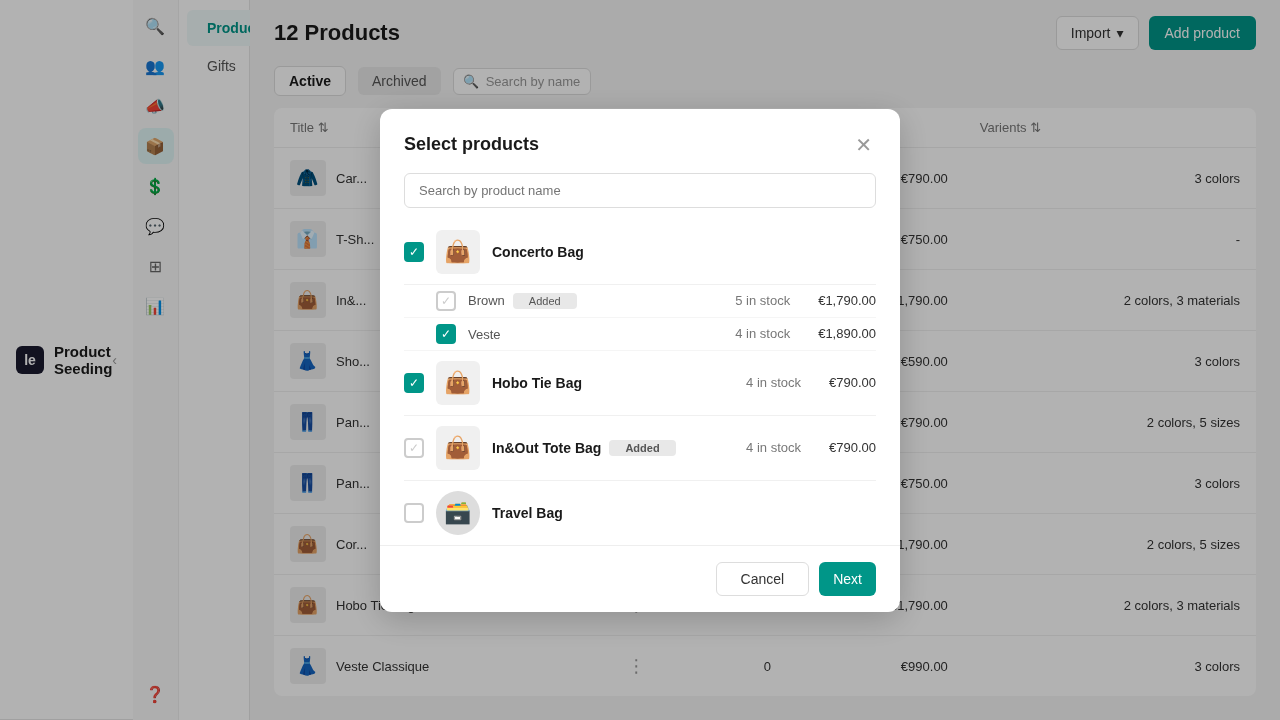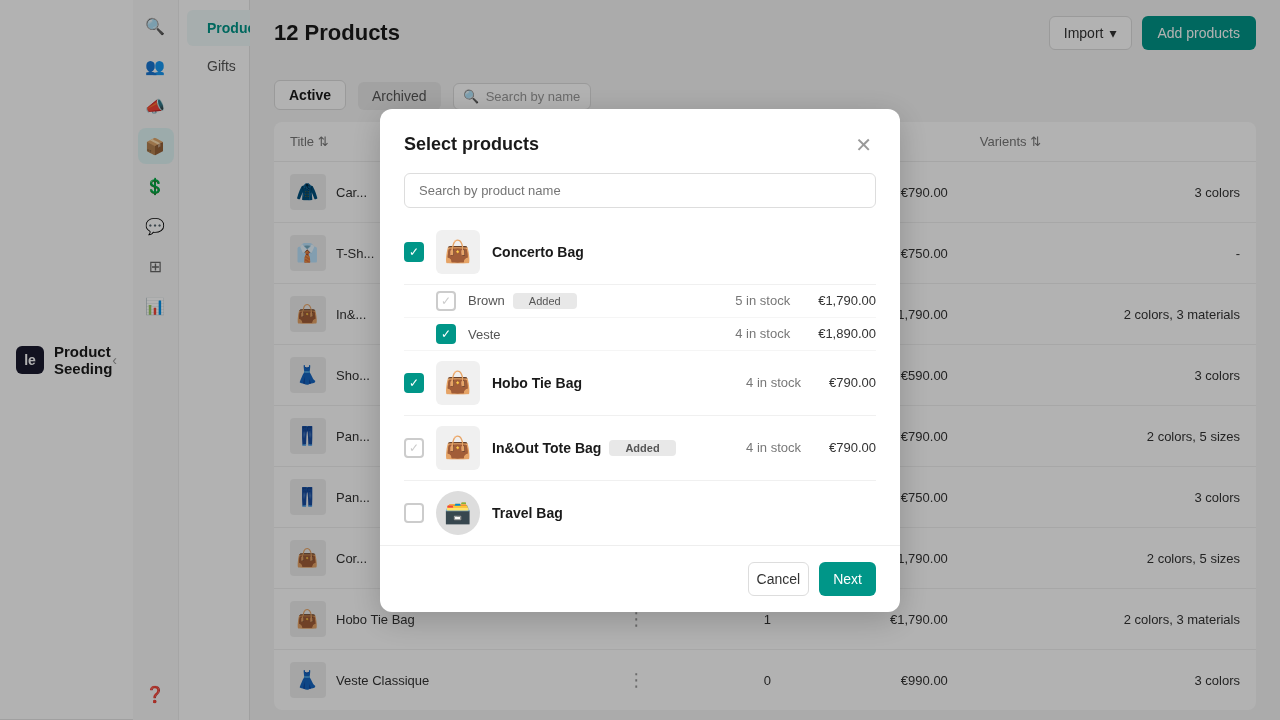--- a/index.html
+++ b/index.html
@@ -17,21 +17,21 @@
     .nav-item { padding: 10px 20px; font-size: 14px; cursor: pointer; color: #555; border-radius: 6px; margin: 2px 8px; }
     .nav-item.active { color: #009688; font-weight: 600; background: #f0fafa; }
 
     
     .main { flex: 1; display: flex; flex-direction: column; background: #f5f5f5; overflow: hidden; }
     .main-header { padding: 16px 24px; display: flex; align-items: center; justify-content: space-between; }
     .main-title { font-size: 22px; font-weight: 700; color: #1a1a1a; }
     .header-actions { display: flex; gap: 10px; border-radius: 9px; }
     .btn-import { background: #fff; border: 1px solid #ddd; border-radius: 6px; padding: 8px 14px; font-size: 14px; cursor: pointer; display: flex; align-items: center; gap: 6px; color: #333; }
     .btn-add-product { background: #009688; color: #fff; border: none; border-radius: 6px; padding: 8px 16px; font-size: 14px; cursor: pointer; font-weight: 500; }
-    .tabs-row { padding: 0 24px 12px; display: flex; align-items: flex-end; gap: 12px; margin-top: 14px; }
+    .tabs-row { padding: 0 24px 12px; display: flex; align-items: center; gap: 12px; }
     .tab { padding: 6px 14px; border-radius: 6px; font-size: 14px; cursor: pointer; color: #555; background: #e8e8e8; border: none; }
     .tab.active { background: #fff; color: #1a1a1a; font-weight: 600; border: 1px solid #ddd; }
     .search-bar { display: flex; align-items: center; background: #fff; border: 1px solid #ddd; border-radius: 6px; padding: 5px 10px; gap: 6px; font-size: 13px; color: #999; }
 
     
     .table-area { flex: 1; overflow: auto; padding: 0 24px; }
     .table { width: 100%; border-collapse: collapse; background: #fff; border-radius: 8px; overflow: hidden; }
     .table th { text-align: left; padding: 12px 16px; font-size: 13px; color: #777; border-bottom: 1px solid #eee; font-weight: 500; }
     .table td { padding: 12px 16px; font-size: 13px; color: #333; border-bottom: 1px solid #f0f0f0; vertical-align: middle; }
     .table tr:last-child td { border-bottom: none; }
@@ -56,21 +56,21 @@
     .checkbox.indeterminate { background: #fff; border-color: #ccc; color: #ccc; font-size: 12px; }
     .prod-img { width: 44px; height: 44px; background: #f0f0f0; border-radius: 6px; display: flex; align-items: center; justify-content: center; font-size: 22px; flex-shrink: 0; }
     .prod-info { flex: 1; }
     .prod-name { font-size: 14px; font-weight: 600; color: #1a1a1a; }
     .prod-variant { font-size: 13px; color: #555; }
     .badge-added { background: #e8e8e8; color: #555; font-size: 11px; padding: 2px 16px; border-radius: 4px; }
     .prod-stock { font-size: 13px; color: #777; margin-left: auto; }
     .prod-price { font-size: 13px; color: #333; margin-left: 16px; font-weight: 500; }
     .variant-row { display: flex; align-items: center; gap: 12px; padding: 6px 0 6px 32px; border-bottom: 1px solid #f5f5f5; }
     .modal-footer { padding: 16px 24px; display: flex; justify-content: flex-end; gap: 10px; border-top: 1px solid #eee; }
-    .btn-cancel { background: #fff; border: 1px solid #ddd; border-radius: 6px; padding: 8px 8px; font-size: 14px; cursor: pointer; color: #333; }
+    .btn-cancel { background: #fff; border: 1px solid #ddd; border-radius: 6px; padding: 8px 24px; font-size: 14px; cursor: pointer; color: #333; }
     .btn-next { background: #009688; color: #fff; border: none; border-radius: 6px; padding: 8px 14px; font-size: 14px; cursor: pointer; font-weight: 500; }
 
     .scrollbar-area { overflow-y: auto; }
   </style>
 </head>
 <body>
 
 <div class="sidebar">
   <div class="sidebar-header">
     <div class="sidebar-logo">
@@ -99,21 +99,21 @@
 </div>
 
 <div class="main">
   <div class="main-header">
     <div class="main-title">12 Products</div>
     <div class="header-actions">
       <button class="btn-import">
         <span>Import</span>
         <span>▾</span>
       </button>
-      <button class="btn-add-product">Add products</button>
+      <button class="btn-add-product">Add product</button>
     </div>
   </div>
   <div class="tabs-row">
     <button class="tab active">Active</button>
     <button class="tab">Archived</button>
     <div class="search-bar">
       <span>🔍</span>
       <span>Search by name</span>
     </div>
   </div>

